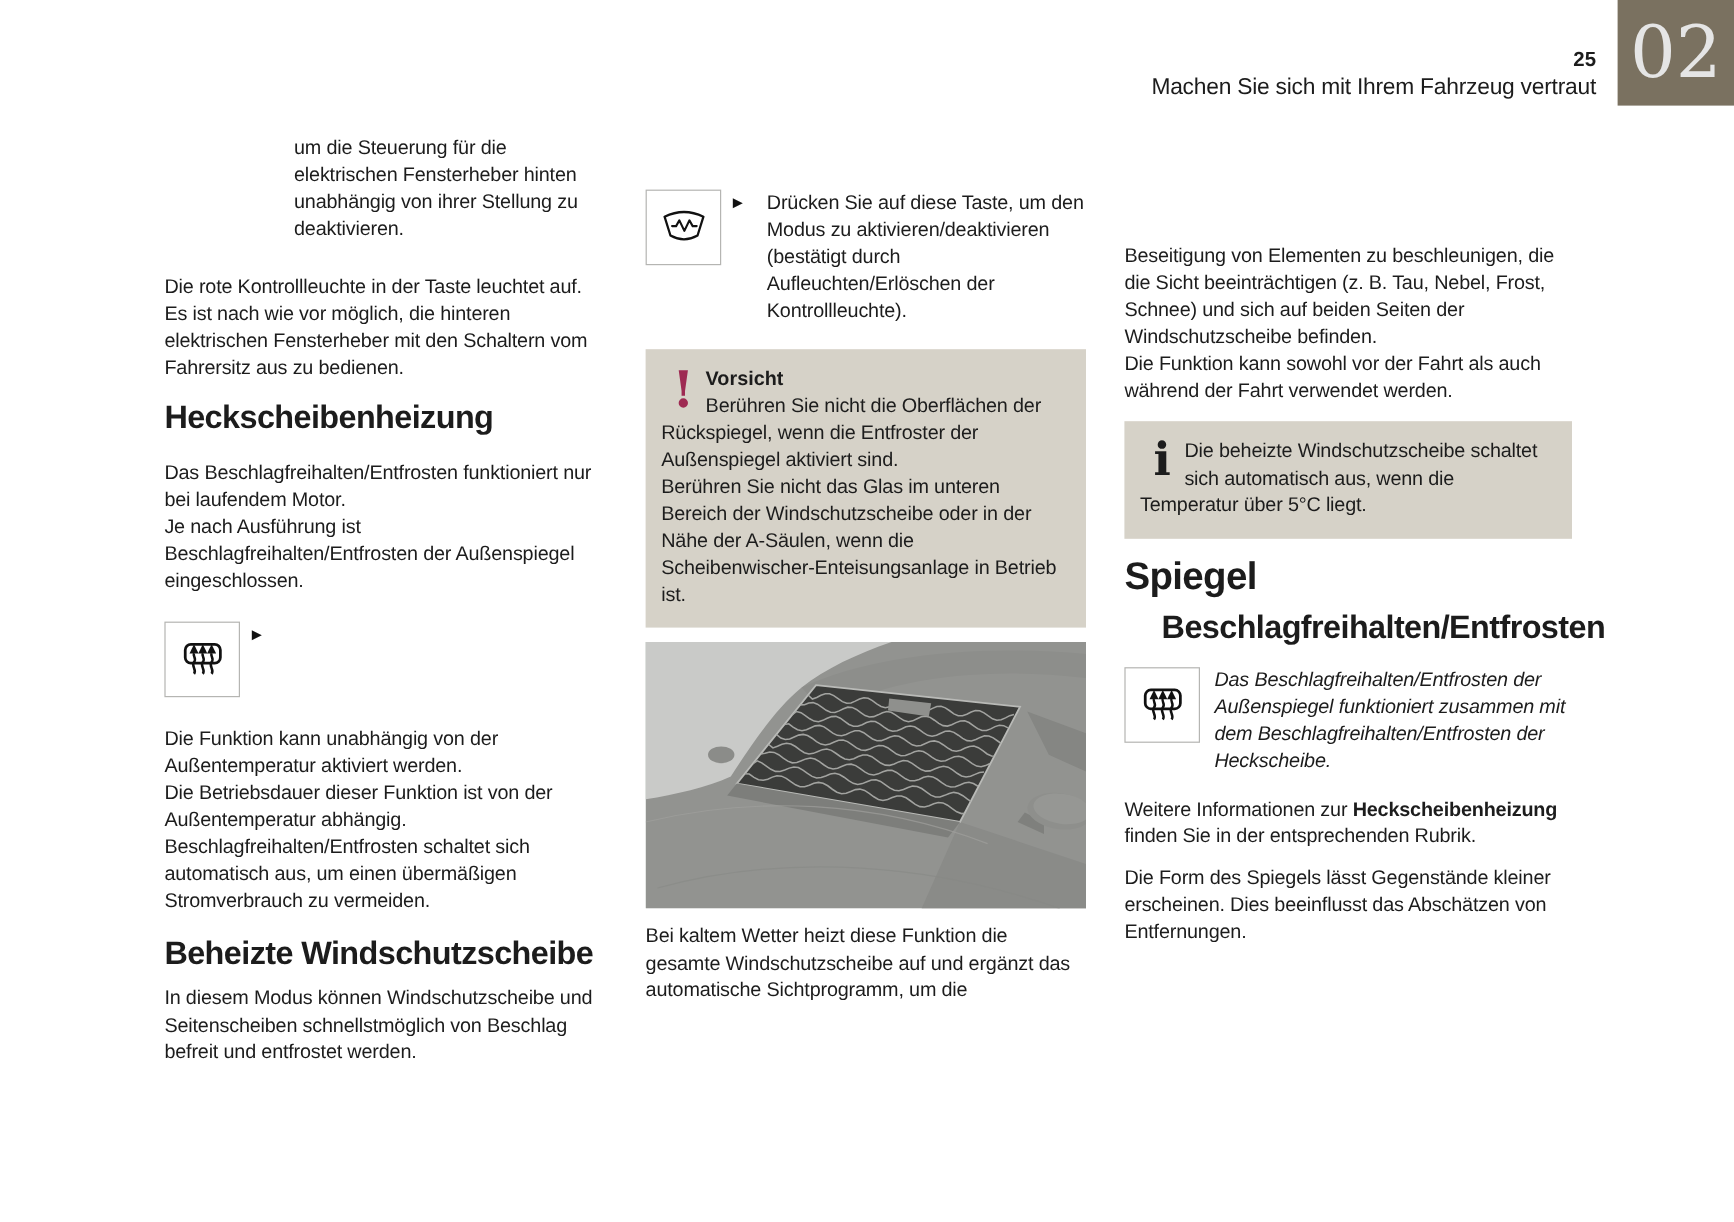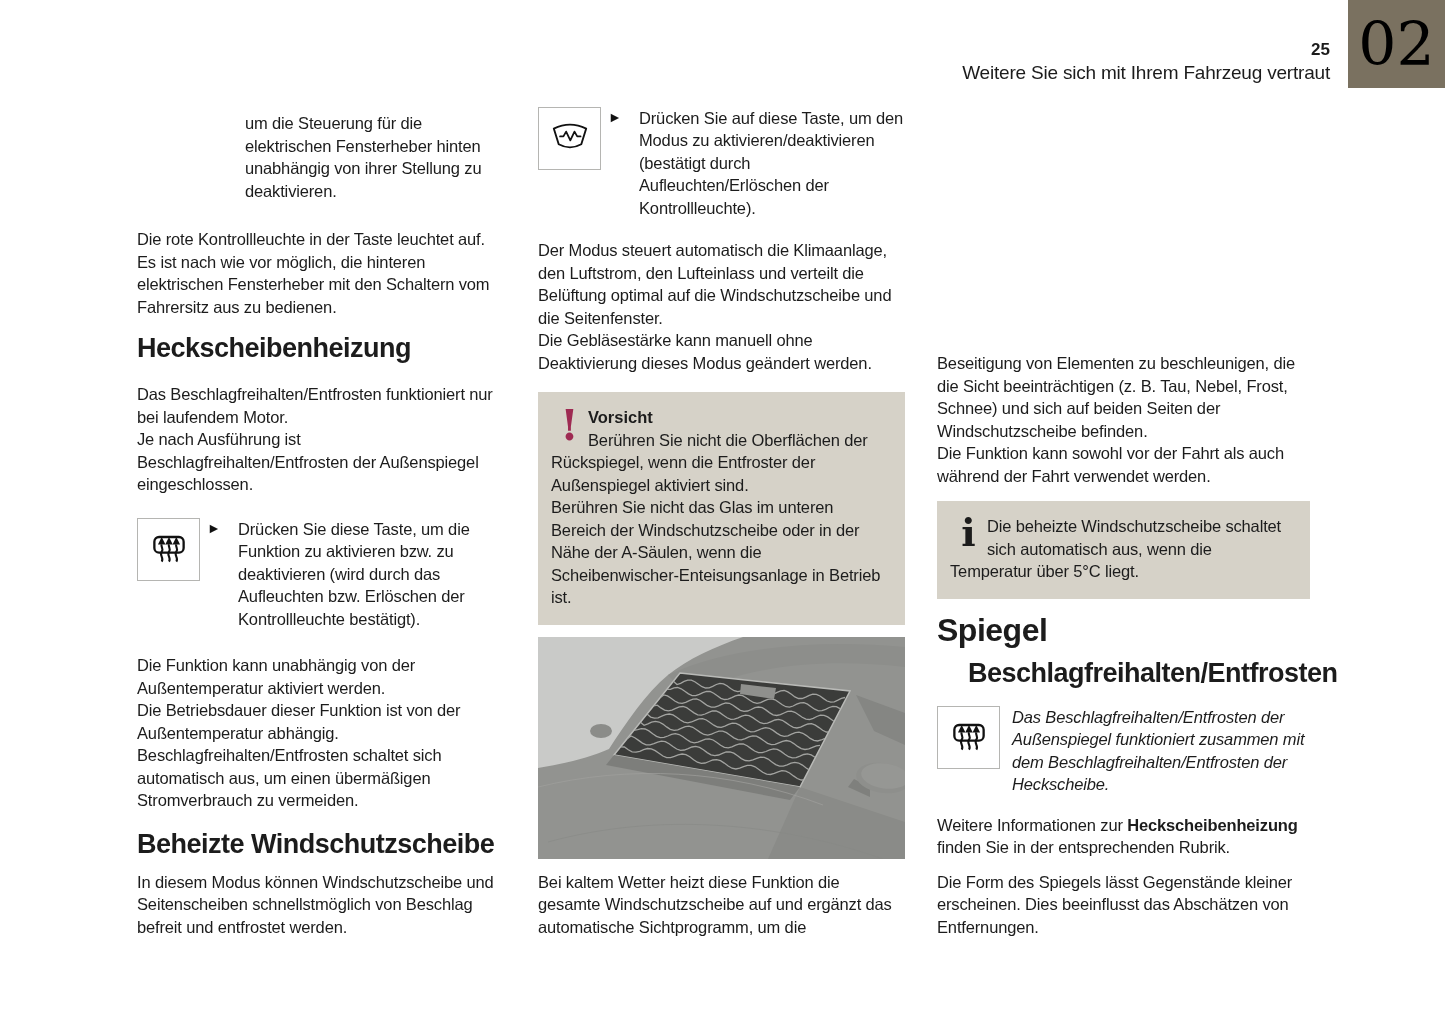--- a/index.html
+++ b/index.html
@@ -3,29 +3,29 @@
 <meta charset="utf-8">
 <style>
   html,body{margin:0;padding:0;background:#ffffff;}
   .page{
     position:relative; width:1445px; height:1018px; background:#fff; overflow:hidden;
     font-family:"Liberation Sans","DejaVu Sans",sans-serif; color:#1c1c1c;
   }
   
   .chapter-tab{
     position:absolute; top:0; left:1348px; width:97px; height:88px;
-    background:#7a7160; color:#000000; display:flex; align-items:center; justify-content:center;
+    background:#7a7160; color:#e5e5e5; display:flex; align-items:center; justify-content:center;
     font-family:"DejaVu Serif","Liberation Serif",serif; font-size:60px; font-weight:400;
   }
   
   .page-header{position:absolute; top:40px; right:115px; text-align:right;}
   .page-number{font-size:17px; font-weight:bold; margin-bottom:2px;}
   .page-header-title{font-size:19px; letter-spacing:-0.2px;}
   
-  .cols{display:flex; padding:112px 0 0 137px; align-items:flex-end;}
+  .cols{display:flex; padding:112px 0 0 137px; align-items:center;}
   .col1{width:358px; margin-right:43px;}
   .col2{width:367px; margin-right:32px; margin-top:-6px;}
   .col3{width:373px; margin-top:-10px;}
   p{margin:0 0 14px 0; font-size:16.5px; line-height:22.5px; letter-spacing:-0.15px;}
   .prelines{white-space:pre-line;}
   .indent{margin-left:108px; margin-bottom:26px;}
   h1,h2{margin:0; font-weight:bold; letter-spacing:-0.5px; color:#1c1c1c;}
   h1{font-size:32px; line-height:38px; margin-bottom:8px;}
   h2{font-size:27px; line-height:33px; margin-bottom:10px;}
   .nowrap{white-space:nowrap;}
@@ -53,21 +53,21 @@
 </style>
 </head>
 <body>
 
 <div class="page">
 
   <div class="chapter-tab">02</div>
 
   <div class="page-header">
     <div class="page-number">25</div>
-    <div class="page-header-title">Weitere Sie sich mit Ihrem Fahrzeug vertraut</div>
+    <div class="page-header-title">Machen Sie sich mit Ihrem Fahrzeug vertraut</div>
   </div>
 
   <div class="cols">
 
     <div class="col1">
       <p class="indent">um die Steuerung für die elektrischen Fensterheber hinten unabhängig von ihrer Stellung zu deaktivieren.</p>
       <p>Die rote Kontrollleuchte in der Taste leuchtet auf. Es ist nach wie vor möglich, die hinteren elektrischen Fensterheber mit den Schaltern vom Fahrersitz aus zu bedienen.</p>
       <h2>Heckscheibenheizung</h2>
       <p class="prelines" style="margin-bottom:22px;margin-top:18px;">Das Beschlagfreihalten/Entfrosten funktioniert nur bei laufendem Motor.
 Je nach Ausführung ist Beschlagfreihalten/Entfrosten der Außenspiegel eingeschlossen.</p>
@@ -82,21 +82,20 @@
               <path d="M29,34 C31.6,30.8 26.4,27.8 29,24.6 C31.4,21.8 27.8,20 29,17.6"></path>
             </g>
             <g fill="#111">
               <polygon points="15,10.5 11.4,17.8 18.6,17.8"></polygon>
               <polygon points="22,10.5 18.4,17.8 25.6,17.8"></polygon>
               <polygon points="29,10.5 25.4,17.8 32.6,17.8"></polygon>
             </g>
           </svg>
         </div>
         <div class="inst-arrow">►</div>
-        <p class="inst-text">Drücken Sie diese Taste, um die Funktion zu aktivieren bzw. zu deaktivieren (wird durch das Aufleuchten bzw. Erlöschen der Kontrollleuchte bestätigt).</p>
       </div>
 
       <p class="prelines" style="margin-bottom:16px;">Die Funktion kann unabhängig von der Außentemperatur aktiviert werden.
 Die Betriebsdauer dieser Funktion ist von der Außentemperatur abhängig.
 Beschlagfreihalten/Entfrosten schaltet sich automatisch aus, um einen übermäßigen Stromverbrauch zu vermeiden.</p>
       <h2 class="nowrap">Beheizte Windschutzscheibe</h2>
       <p>In diesem Modus können Windschutzscheibe und Seitenscheiben schnellstmöglich von Beschlag befreit und entfrostet werden.</p>
     </div>
 
     <div class="col2">
@@ -104,22 +103,20 @@
         <div class="icon-box">
           <svg viewBox="0 0 44 44" aria-hidden="true">
             <path d="M6.5,13 Q22,5.5 37.5,13 L32.8,28 Q22,34 11.2,28 Z" fill="none" stroke="#111" stroke-width="1.8" stroke-linejoin="round"></path>
             <path d="M12.5,20.5 h3.2 l2.6,-4.6 4,8.4 4,-8.4 2.6,4.6 h3.2" fill="none" stroke="#111" stroke-width="1.7" stroke-linejoin="round" stroke-linecap="round"></path>
           </svg>
         </div>
         <div class="inst-arrow">►</div>
         <p class="inst-text">Drücken Sie auf diese Taste, um den Modus zu aktivieren/deaktivieren (bestätigt durch Aufleuchten/Erlöschen der Kontrollleuchte).</p>
       </div>
 
-      <p class="prelines" style="margin-bottom:18px;">Der Modus steuert automatisch die Klimaanlage, den Luftstrom, den Lufteinlass und verteilt die Belüftung optimal auf die Windschutzscheibe und die Seitenfenster.
-Die Gebläsestärke kann manuell ohne Deaktivierung dieses Modus geändert werden.</p>
 
       <div class="note">
         <span class="note-mark caution-mark">!</span>
         <div class="note-title">Vorsicht</div>
         <p class="note-text prelines">Berühren Sie nicht die Oberflächen der Rückspiegel, wenn die Entfroster der Außenspiegel aktiviert sind.
 Berühren Sie nicht das Glas im unteren Bereich der Windschutzscheibe oder in der Nähe der A-Säulen, wenn die Scheibenwischer-Enteisungsanlage in Betrieb ist.</p>
       </div>
 
       <div class="figure">
         <svg id="car-figure" viewBox="0 0 367 222" preserveAspectRatio="none">

